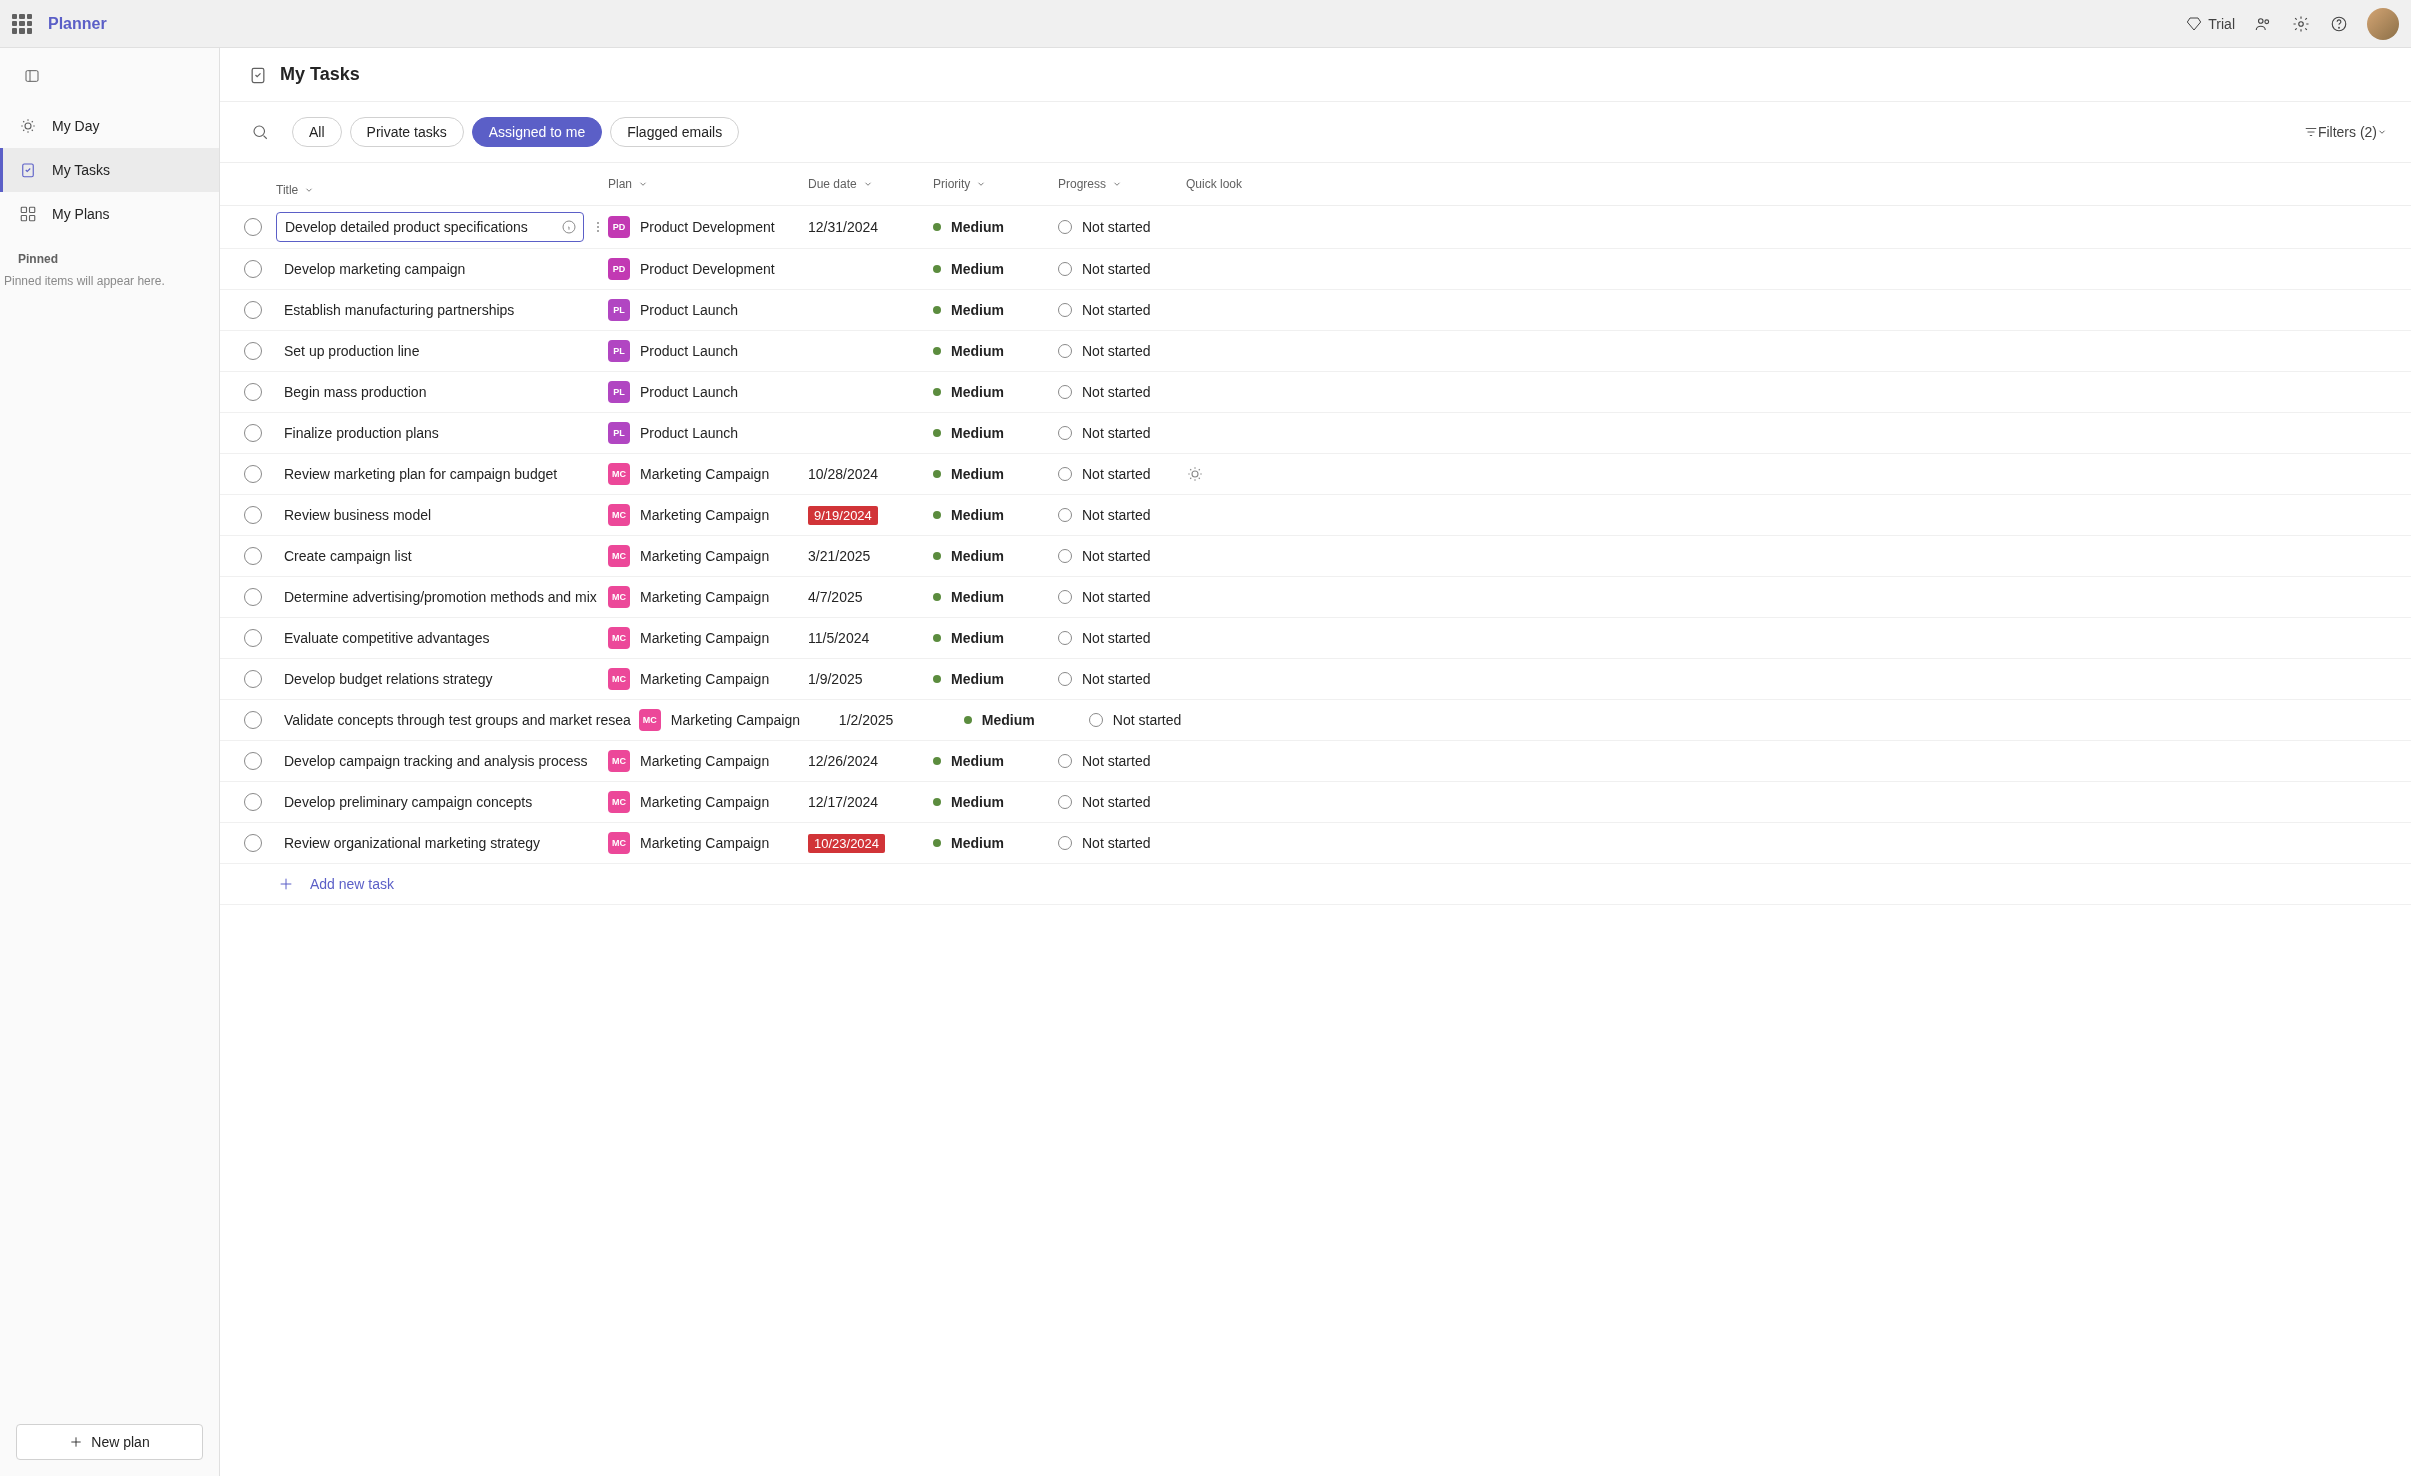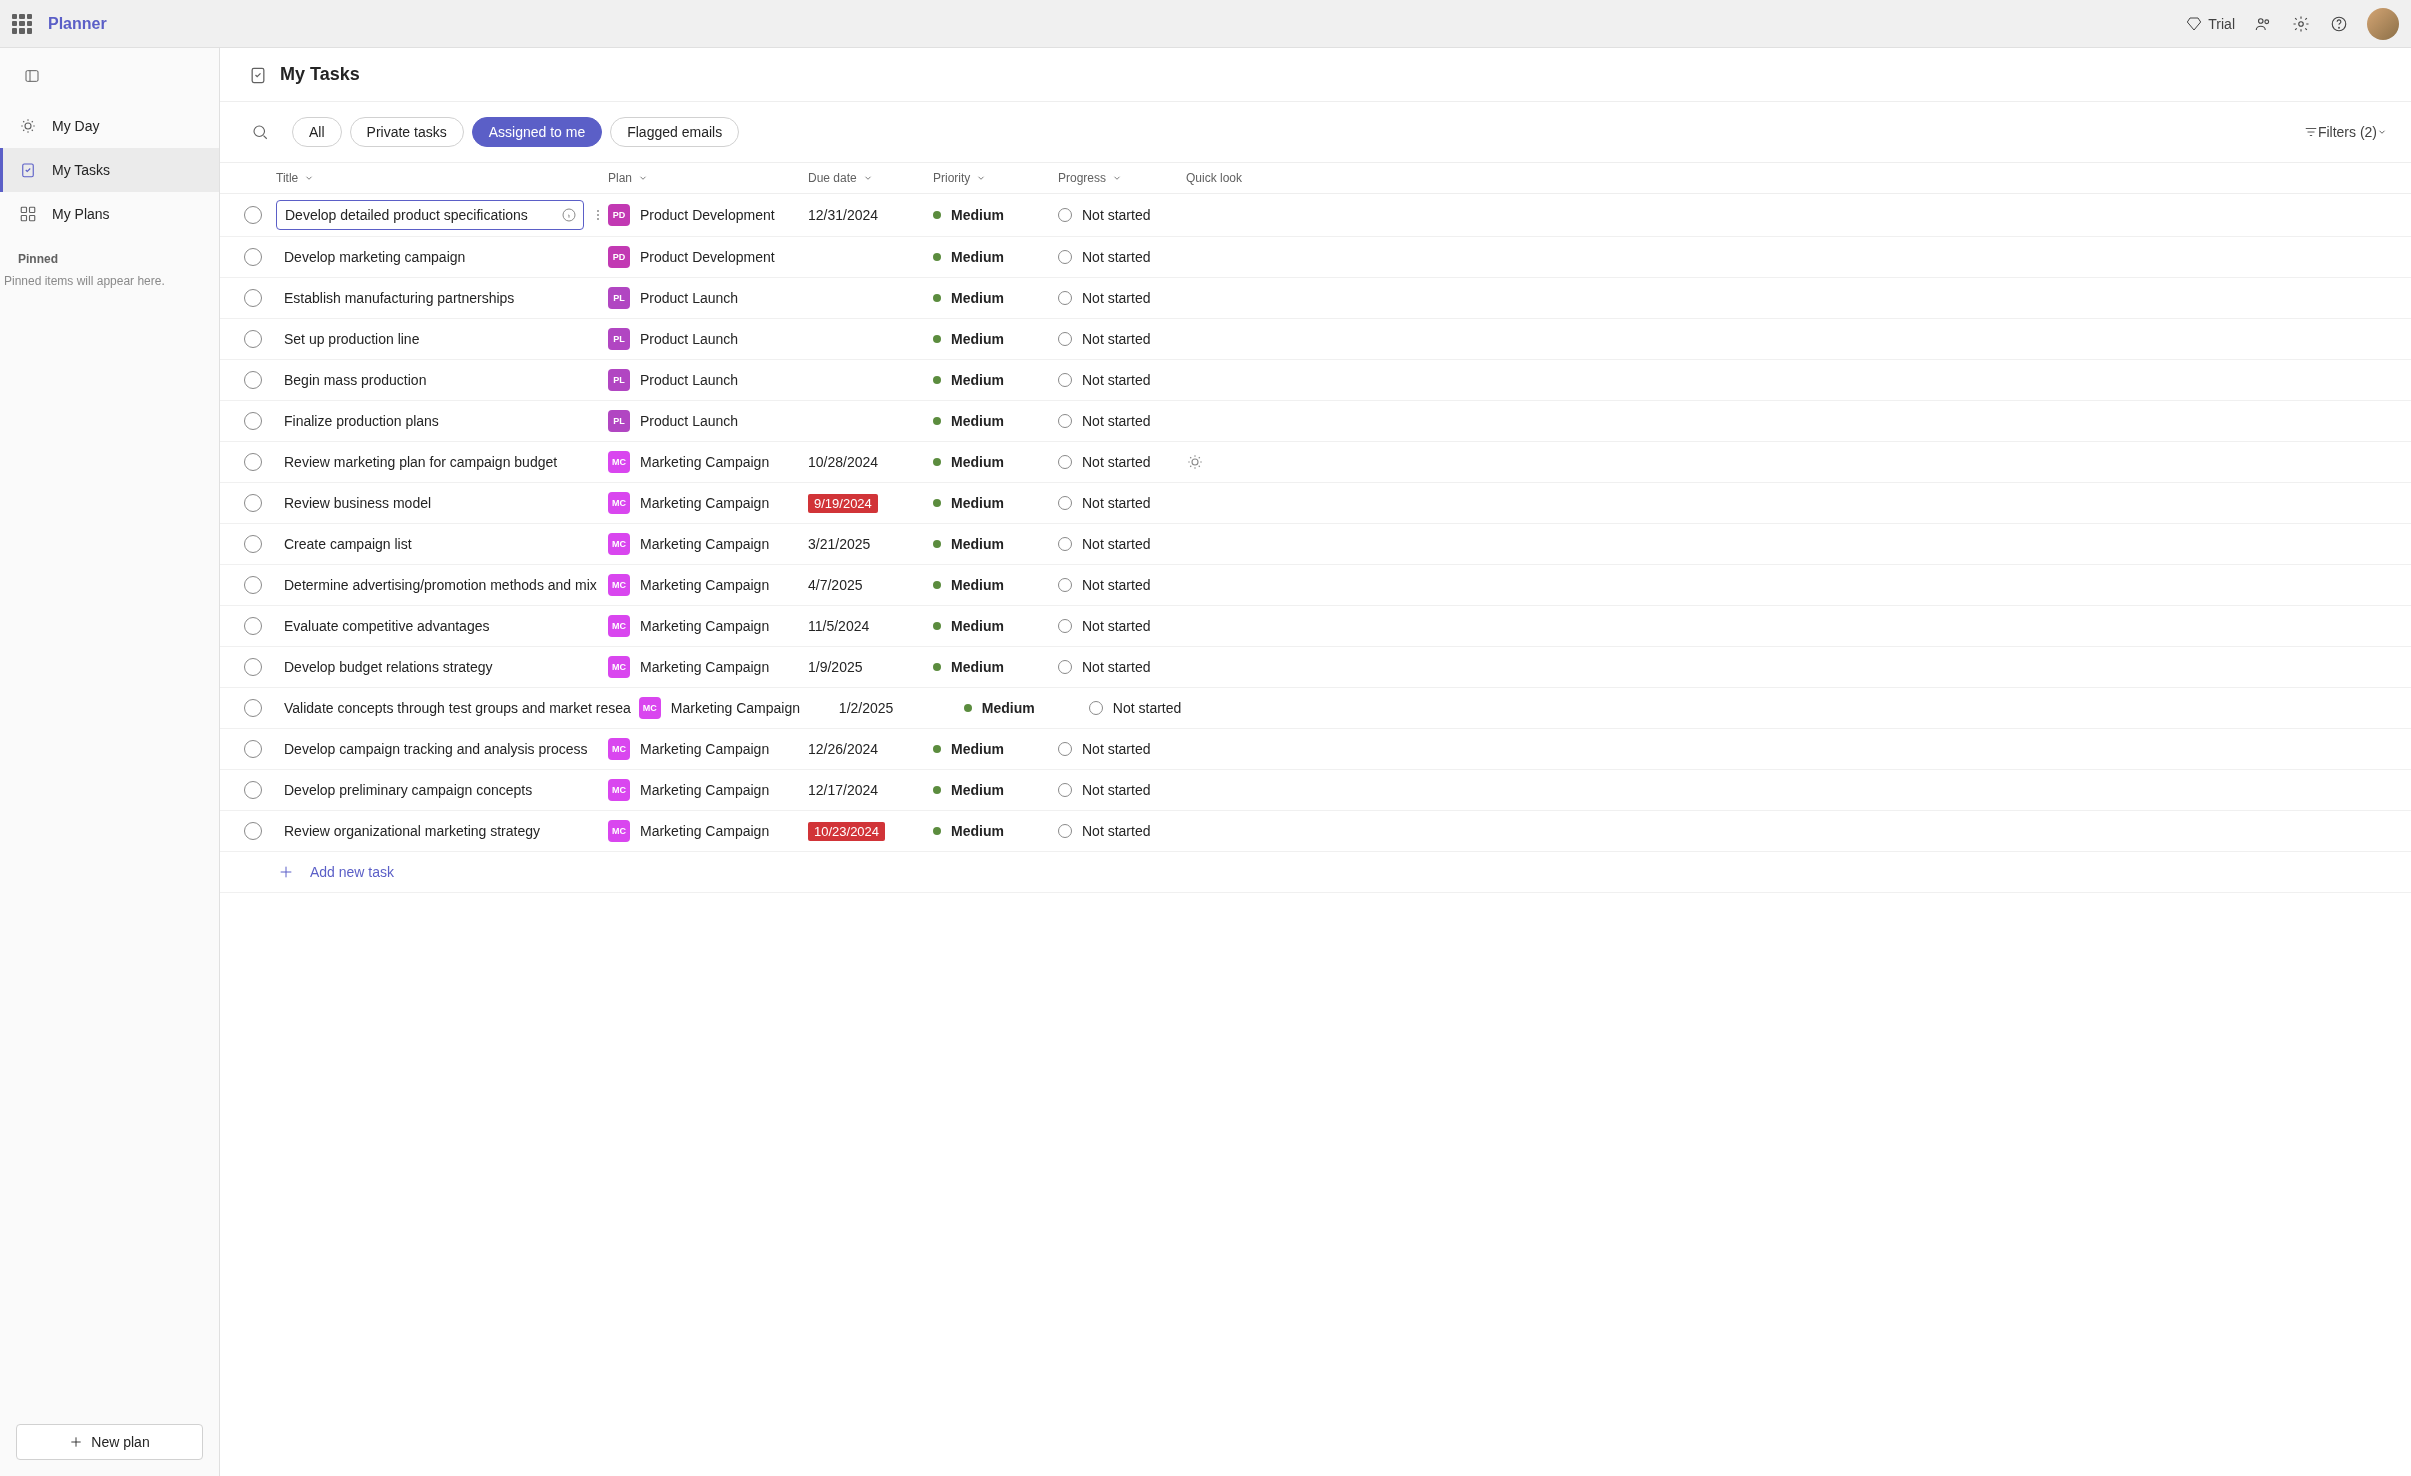--- a/index.html
+++ b/index.html
@@ -36,41 +36,41 @@
 .toolbar { padding: 14px 24px; display:flex; align-items:center; gap:8px; border-bottom: 1px solid #eee; }
 .search-icon { width:32px; height:32px; display:flex; align-items:center; justify-content:center; cursor:pointer; color:#616161; margin-right:8px; }
 .pill { padding: 6px 16px; border-radius: 999px; border: 1px solid #d1d1d1; background:#fff; cursor:pointer; font-size:14px; color:#242424; }
 .pill.active { background: #5b5fc7; color:#fff; border-color:#5b5fc7; }
 .toolbar-right { margin-left:auto; display:flex; align-items:center; cursor:pointer; color:#424242; }
 
 
 .table-wrap { flex:1; overflow-y:auto; }
 .col-header { display:flex; align-items:center; padding: 8px 24px 8px 56px; font-size: 12px; color:#616161; border-bottom:1px solid #eee; }
 .col-header > div, .row > div { display:flex; align-items:center; }
-.c-title { flex: 0 0 332px; gap:6px; cursor:pointer; }
+.c-title { flex: 0 0 332px; gap:6px; cursor:pointer;margin-top:12px; }
 .c-plan { flex: 0 0 200px; gap:6px; cursor:pointer; }
 .c-due { flex: 0 0 125px; gap:6px; cursor:pointer; }
 .c-priority { flex: 0 0 125px; gap:6px; cursor:pointer; }
 .c-progress { flex: 0 0 128px; gap:6px; cursor:pointer; }
 .c-quick { flex: 0 0 80px; cursor:pointer; }
 
 .row { display:flex; align-items:center; padding: 6px 24px; border-bottom:1px solid #f0f0f0; min-height:40px; }
 .complete-circle { width:18px; height:18px; border:1.5px solid #8a8a8a; border-radius:50%; cursor:pointer; margin-right:14px; flex-shrink:0; }
 .title-cell { flex: 0 0 332px; display:flex; align-items:center; }
 .title-text { flex:1; padding: 6px 8px; cursor:text; white-space:nowrap; overflow:hidden; text-overflow:ellipsis; }
 .title-cell.selected .title-box { border:1px solid #5b5fc7; border-radius:4px; display:flex; align-items:center; flex:1; padding-right:4px; }
 .title-box { display:flex; align-items:center; flex:1; }
 .info-icn { width:20px; height:20px; color:#8a8a8a; cursor:pointer; display:flex; align-items:center; justify-content:center; }
 .more-icn { width:20px; height:20px; color:#8a8a8a; cursor:pointer; display:flex; align-items:center; justify-content:center; margin-left:4px; }
 
 .plan-cell { flex:0 0 200px; display:flex; align-items:center; gap:10px; cursor:pointer; }
 .plan-badge { width:22px; height:22px; border-radius:4px; color:#fff; font-size:9px; font-weight:700; display:flex; align-items:center; justify-content:center; }
 .plan-badge.pd { background:#c239b3; }
 .plan-badge.pl { background:#b146c2; }
-.plan-badge.mc { background:#d946ef; }
+.plan-badge.mc { background:#ec4899; }
 
 .due-cell { flex:0 0 125px; }
 .due-text { }
 .due-overdue { background:#d13438; color:#fff; padding:2px 6px; border-radius:2px; font-size:13px; }
 
 .priority-cell { flex:0 0 125px; display:flex; align-items:center; gap:10px;font-weight:bold; }
 .pri-dot { width:8px; height:8px; border-radius:50%; background:#5b8c3e; }
 
 .progress-cell { flex:0 0 128px; display:flex; align-items:center; gap:10px; }
 .prog-circle { width:14px; height:14px; border:1.5px solid #8a8a8a; border-radius:50%; }

